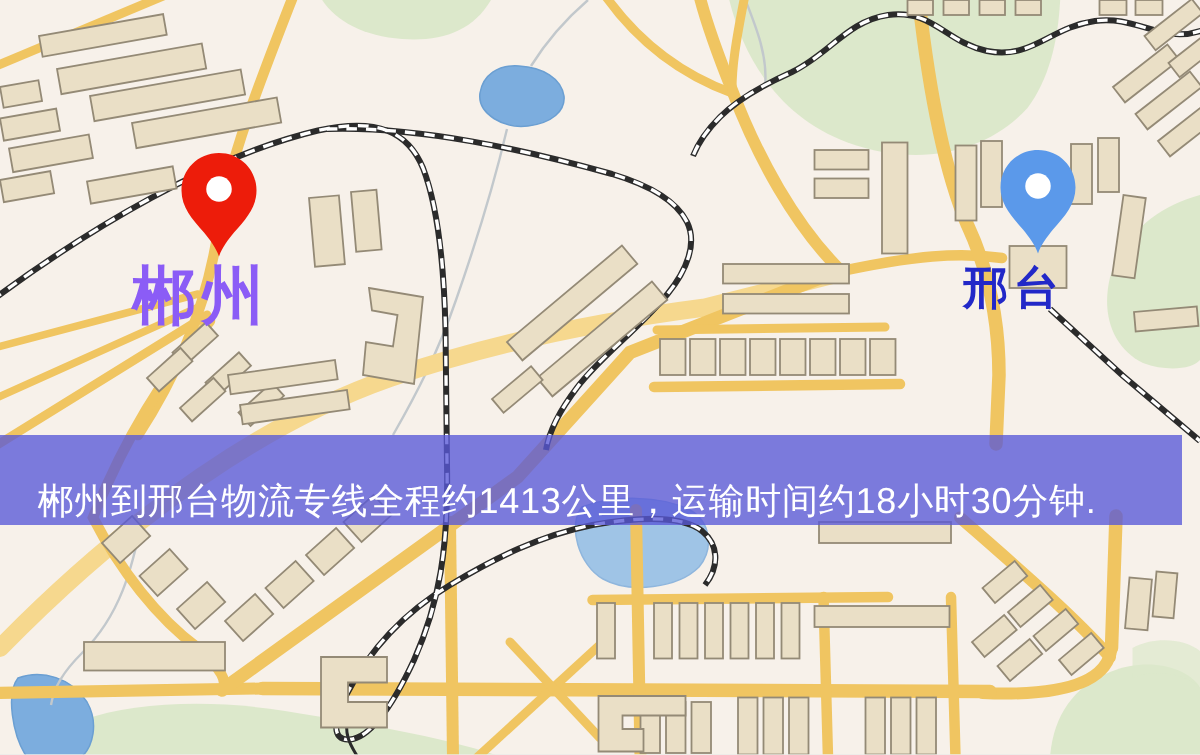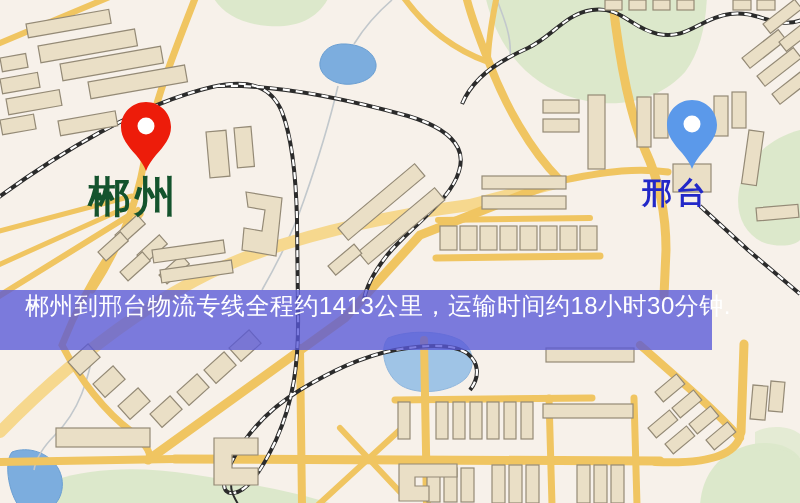--- a/index.html
+++ b/index.html
@@ -4,22 +4,22 @@
 <style>
   html,body{margin:0;padding:0;background:#e8e8e8;}
   .stage{position:relative;width:800px;height:503px;overflow:hidden;
          background:#f7f1ea;font-family:"Liberation Sans","DejaVu Sans",sans-serif;}
   .stage svg{position:absolute;left:0;top:0;}
   .pin-label{position:absolute;font-weight:700;line-height:1;
              letter-spacing:4px;white-space:nowrap;
              font-family:"Liberation Sans","DejaVu Sans",sans-serif;}
   #origin-label{left:88px;top:176px;font-size:42px;}
   #destination-label{left:642px;top:178px;font-size:30px;}
-  .banner{position:absolute;left:0;top:290px;width:712px;height:60px;
-          display:flex;align-items:flex-start;}
+  .banner{position:absolute;left:0;top:290px;width:788px;height:60px;
+          display:flex;align-items:flex-end;}
   .banner-text{color:#ffffff;font-size:24px;letter-spacing:0.5px;
                padding-left:25px;white-space:nowrap;}
   .roadsA{stroke:#f0c561;fill:none;stroke-linecap:round;}
   .bowl{stroke:#f6d88e;fill:none;stroke-linecap:round;}
   .rail-base{stroke:#2b2b2b;stroke-width:4;fill:none;}
   .rail-dash{stroke:#ffffff;stroke-width:2.2;fill:none;stroke-dasharray:7 6;}
   .stream{stroke:#c2c8cc;stroke-width:1.6;fill:none;}
 </style>
 </head>
 <body>
@@ -207,21 +207,21 @@
     <path d="M146,102 C132,102 121,113 121,127 C121,138 128,146 136,155 C140,160 144,165 146,171 C148,165 152,160 156,155 C164,146 171,138 171,127 C171,113 160,102 146,102 Z" fill="#ed1c0a"></path>
     <circle cx="146" cy="126" r="8.5" fill="#ffffff"></circle>
   </g>
 
   <g>
     <path d="M692,100 C678,100 667,111 667,125 C667,136 674,144 682,153 C686,158 690,163 692,169 C694,163 698,158 702,153 C710,144 717,136 717,125 C717,111 706,100 692,100 Z" fill="#5b99ea"></path>
     <circle cx="692" cy="124" r="8.5" fill="#ffffff"></circle>
   </g>
 </svg>
 
-<div class="pin-label" id="origin-label" style="color: #14532d;">郴州</div>
+<div class="pin-label" id="origin-label" style="color: #8b5cf6;">郴州</div>
 
 <div class="pin-label" id="destination-label" style="color: rgb(34, 40, 200);">邢台</div>
 
 <div class="banner" style="background-color: rgba(88, 88, 215, 0.78);">
   <div class="banner-text">郴州到邢台物流专线全程约1413公里，运输时间约18小时30分钟.</div>
 </div>
 
 </div>
 
 </body></html>

